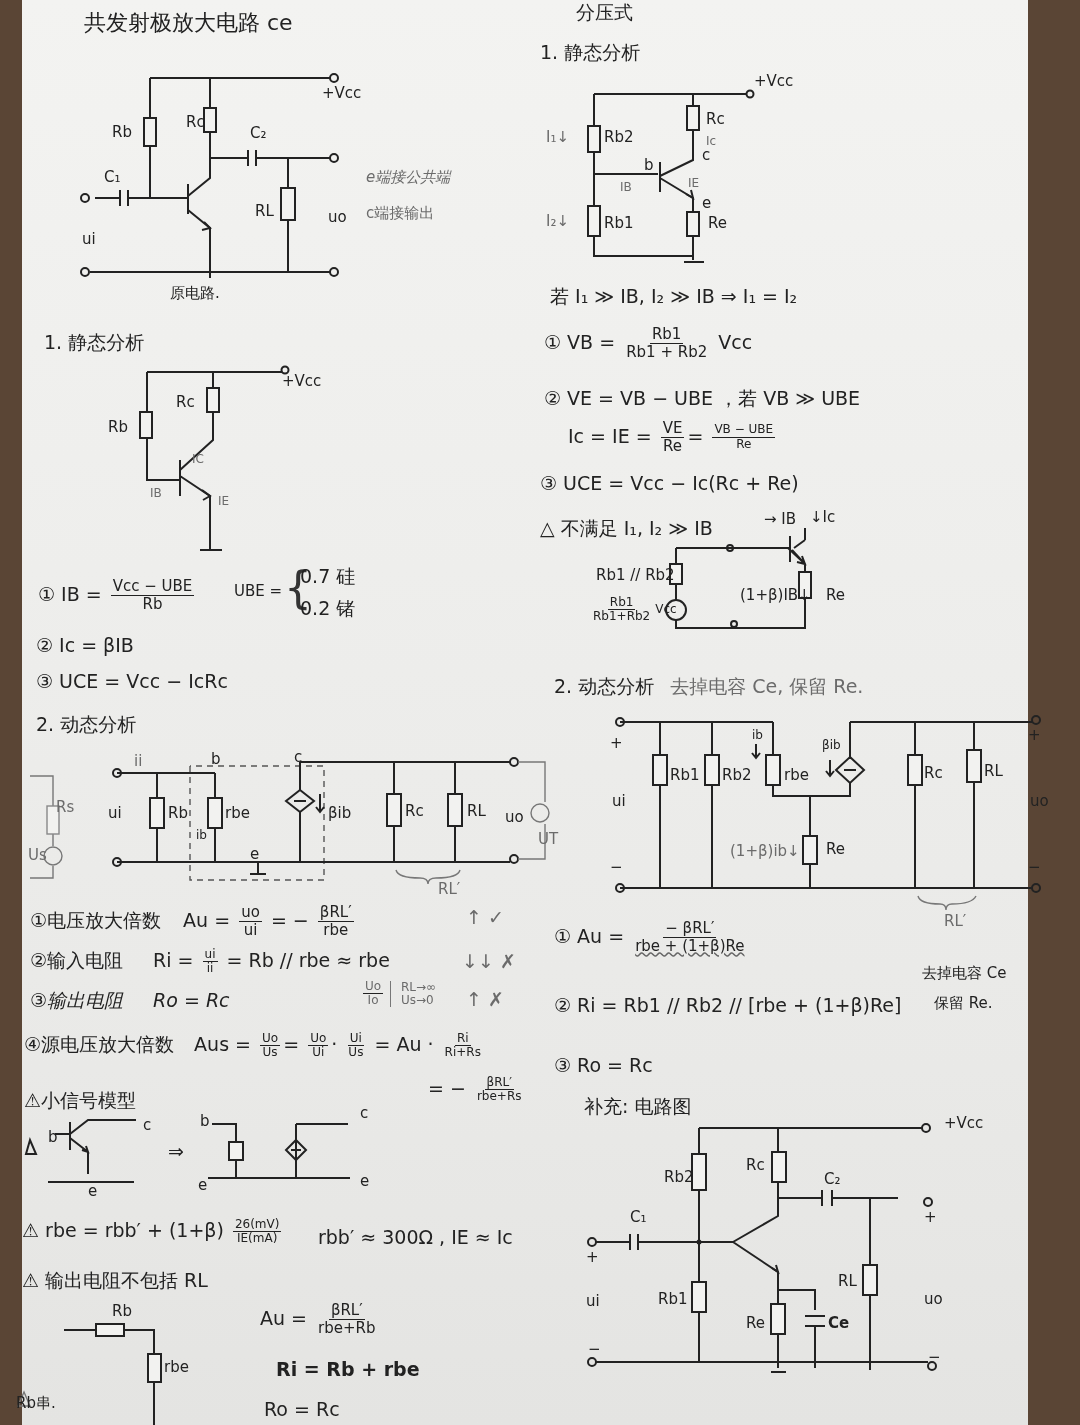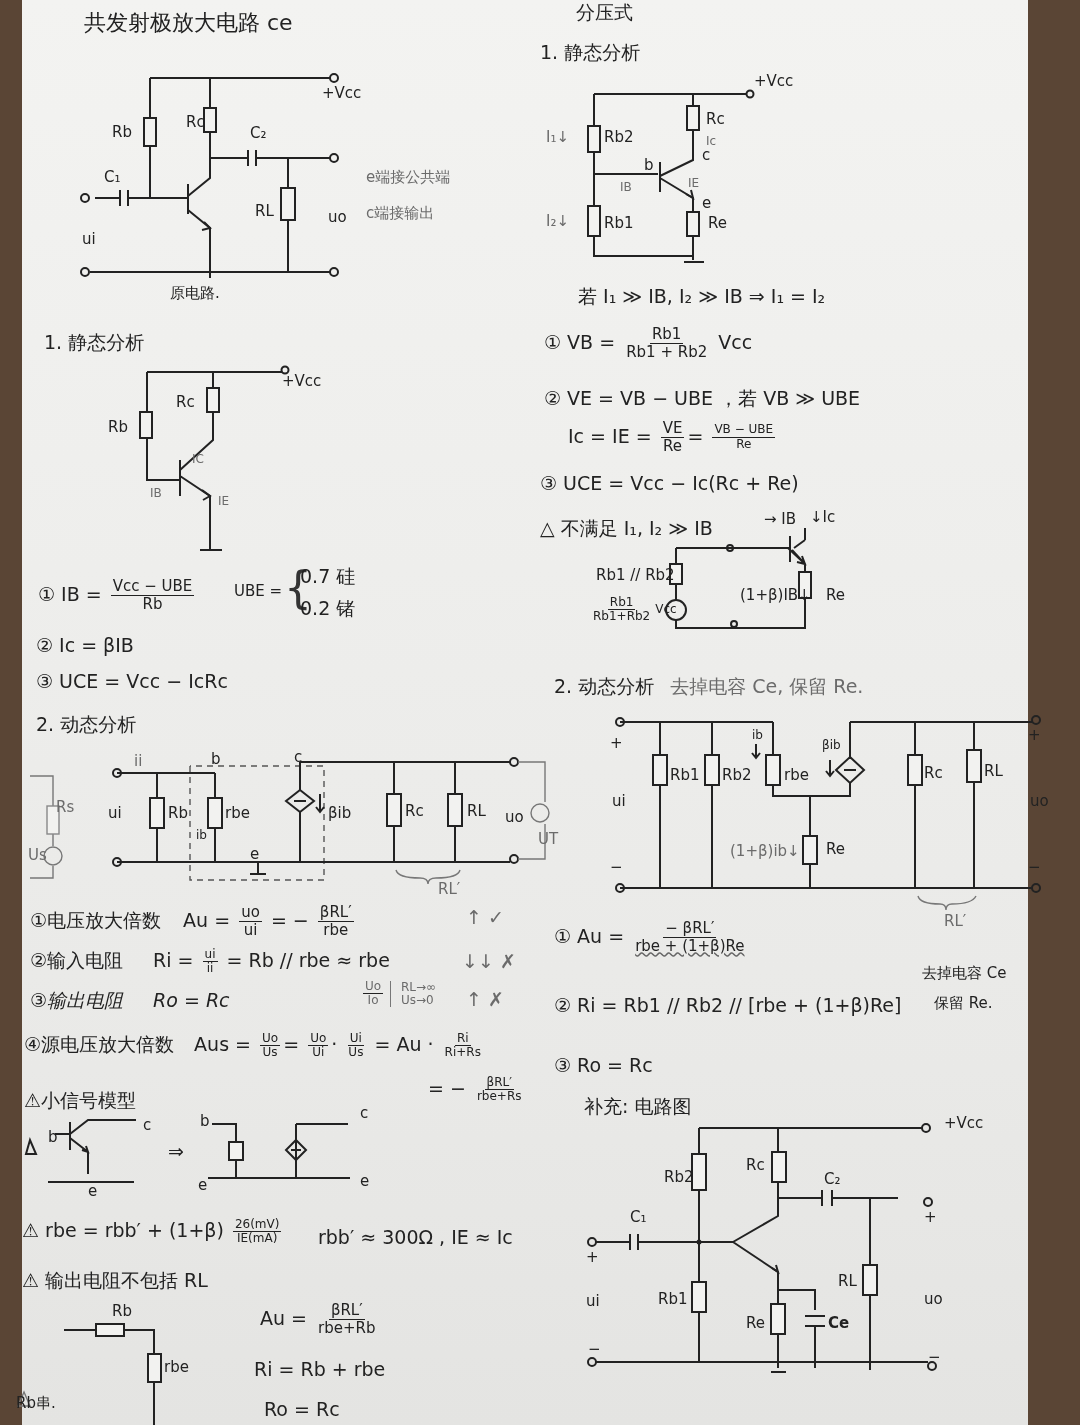--- a/index.html
+++ b/index.html
@@ -42,21 +42,21 @@
 </svg>
 <div class="t s" style="left:322px;top:84px;">+Vcc</div>
 <div class="t s" style="left:112px;top:123px;">Rb</div>
 <div class="t s" style="left:186px;top:113px;">Rc</div>
 <div class="t s" style="left:250px;top:124px;">C₂</div>
 <div class="t s" style="left:104px;top:168px;">C₁</div>
 <div class="t s" style="left:255px;top:202px;">RL</div>
 <div class="t s" style="left:82px;top:230px;">ui</div>
 <div class="t s" style="left:328px;top:208px;">uo</div>
 <div class="t s" style="left:170px;top:284px;">原电路.</div>
-<div class="t s gray" style="left:366px;top:168px;">e端接公共端</div>
+<div class="t s gray" style="left:366px;top:168px;font-style:italic;">e端接公共端</div>
 <div class="t s gray" style="left:366px;top:204px;text-align:right;">c端接输出</div>
 
 <div class="t m" style="left:44px;top:330px;">1. 静态分析</div>
 <svg style="left:0;top:360px;" width="400" height="200">
   <path class="w" d="M147 12 H282 M147 12 V52 M147 78 V120 H180 M180 100 V136 M213 12 V28 M213 52 V80 L180 110 M180 116 L210 136 V190 M200 190 H222"></path>
   <rect class="r" x="140" y="52" width="12" height="26"></rect>
   <rect class="r" x="207" y="28" width="12" height="24"></rect>
   <path class="w" d="M202 130 L210 136 L203 140"></path>
   <circle cx="285" cy="10" r="3.5" class="w"></circle>
 </svg>
@@ -227,21 +227,21 @@
 <div class="t s" style="left:164px;top:1358px;">rbe</div>
 <div class="t s" style="left:16px;top:1394px;">Rb串.</div>
 
 <div class="t m" style="left:260px;top:1302px;">
   <span>Au =</span>
   <span class="frac s">
       <span class="n">βRL′</span>
       <span class="d">rbe+Rb</span>
     </span>
 </div>
-<div class="t m" style="left:254px;top:1358px;">Ri = Rb + rbe</div>
+<div class="t m" style="left:276px;top:1358px;font-weight:bold;">Ri = Rb + rbe</div>
 <div class="t m" style="left:264px;top:1398px;">Ro = Rc</div>
 
 <div class="t m" style="left:576px;top:0px;">分压式</div>
 <div class="t m" style="left:540px;top:40px;">1. 静态分析</div>
 
 <svg style="left:540px;top:70px;" width="300" height="200">
   <path class="w" d="M54 24 H206 M54 24 V56 M54 82 V104 H118 M54 104 V136 M54 166 V186 H153 M153 24 V36 M153 60 V90 L120 106 M120 92 V122 M120 108 L153 128 V142 M153 166 V190 M144 192 H164"></path>
   <rect class="r" x="48" y="56" width="12" height="26"></rect>
   <rect class="r" x="48" y="136" width="12" height="30"></rect>
   <rect class="r" x="147" y="36" width="12" height="24"></rect>
@@ -256,21 +256,21 @@
 <div class="t xs gray" style="left:706px;top:134px;">Ic</div>
 <div class="t s" style="left:702px;top:146px;">c</div>
 <div class="t s" style="left:644px;top:156px;">b</div>
 <div class="t xs gray" style="left:620px;top:180px;">IB</div>
 <div class="t xs gray" style="left:688px;top:176px;">IE</div>
 <div class="t s" style="left:702px;top:194px;">e</div>
 <div class="t s gray" style="left:546px;top:212px;text-align:right;">I₂↓</div>
 <div class="t s" style="left:604px;top:214px;">Rb1</div>
 <div class="t s" style="left:708px;top:214px;">Re</div>
 
-<div class="t m" style="left:550px;top:284px;margin-left:28px;">若 I₁ ≫ IB, I₂ ≫ IB ⇒ I₁ = I₂</div>
+<div class="t m" style="left:550px;top:284px;">若 I₁ ≫ IB, I₂ ≫ IB ⇒ I₁ = I₂</div>
 <div class="t m" style="left:544px;top:326px;">
   <span>① VB =</span>
   <span class="frac s">
       <span class="n">Rb1</span>
       <span class="d">Rb1 + Rb2</span>
     </span>
   <span>Vcc</span>
 </div>
 <div class="t m" style="left:544px;top:386px;">② VE = VB − UBE ，若 VB ≫ UBE</div>
 <div class="t m" style="left:568px;top:420px;">

